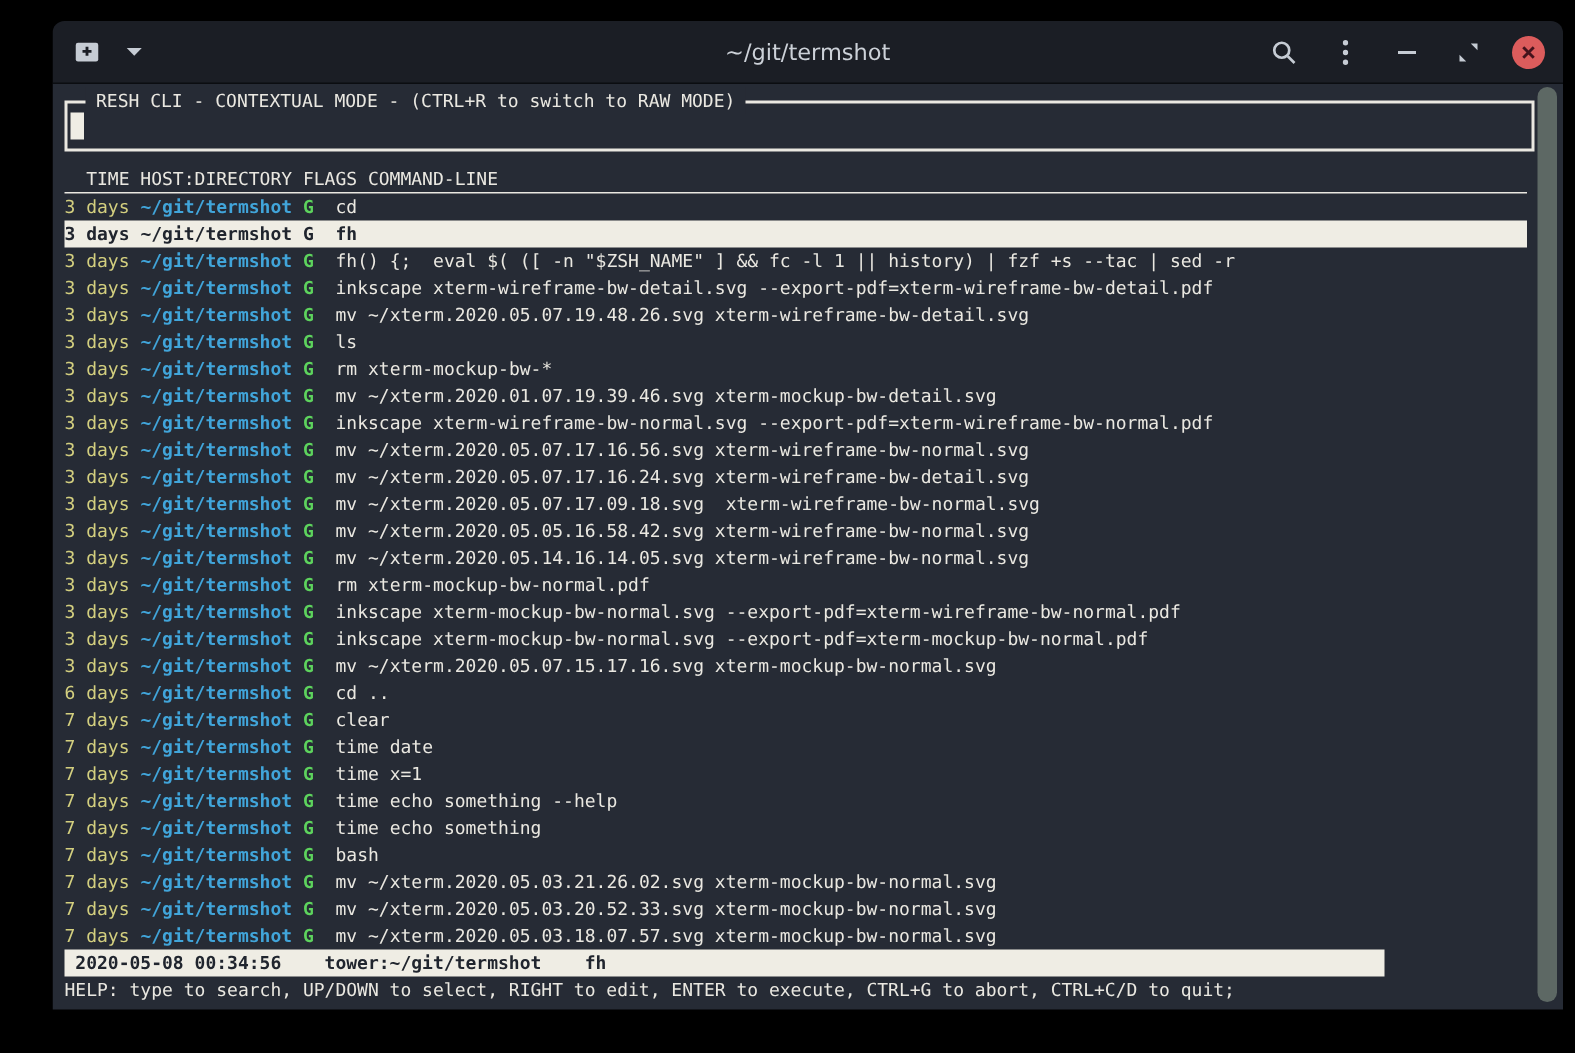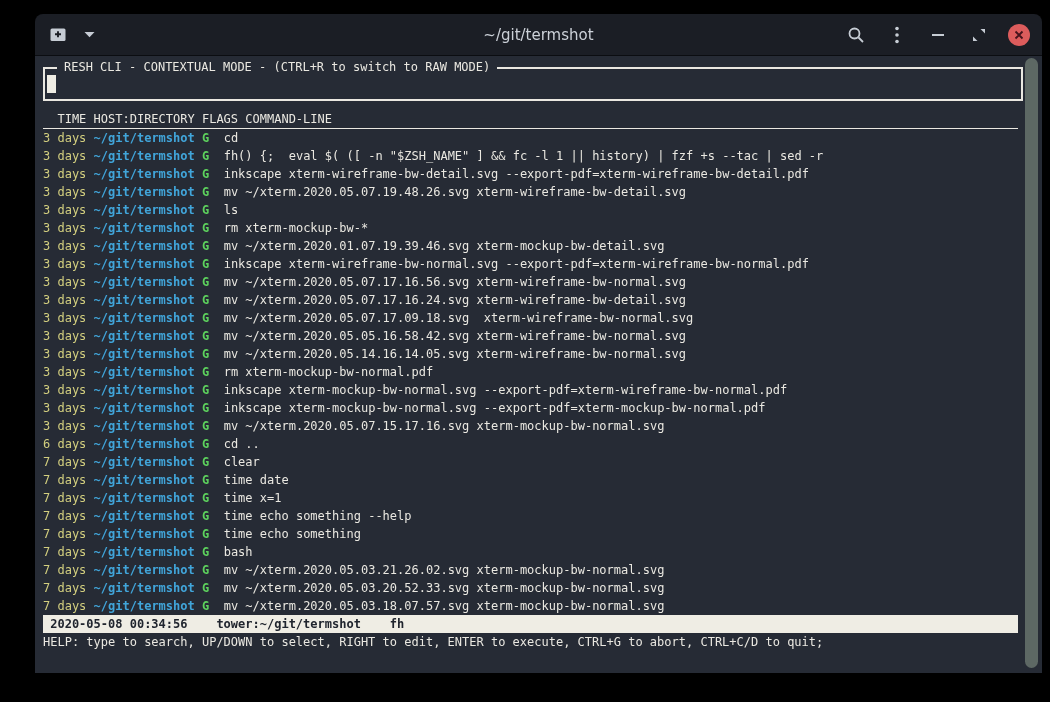--- a/index.html
+++ b/index.html
@@ -54,21 +54,21 @@
     border-bottom:1px solid var(--terminal-fg);
   }
   .rows { width:975px; }
   .row { white-space:pre; height:18px; overflow:hidden; }
   .row .t { color:var(--accent-yellow); }
   .row .h { color:var(--accent-blue); font-weight:bold; }
   .row .f { color:var(--accent-green); font-weight:bold; }
   .row.selected { background:var(--select-bg); width:975px; }
   .row.selected span { color:var(--select-fg); font-weight:bold; }
   .statusbar {
-    width:975px; height:18px; background:var(--select-bg); color:var(--select-fg);
+    width:880px; height:18px; background:var(--select-bg); color:var(--select-fg);
     font-weight:bold; white-space:pre; overflow:hidden;
   }
   .helpline { height:18px; white-space:pre; overflow:hidden; }
   .scrollbar {
     position:absolute; right:4px; top:2px; width:13px; height:610px;
     background:var(--scrollbar); border-radius:7px;
   }
 </style>
 </head>
 <body>
@@ -130,20 +130,21 @@
 
       <div class="search-box">
         <span class="legend">RESH CLI - CONTEXTUAL MODE - (CTRL+R to switch to RAW MODE)</span>
         <span class="cursor"></span>
       </div>
 
       <div class="thead">  TIME HOST:DIRECTORY FLAGS COMMAND-LINE</div>
 
       <div class="rows">
           <div class="row"><span class="t">3 days</span><span> </span><span class="h">~/git/termshot</span><span> </span><span class="f">G</span><span>  </span><span class="c">cd</span></div>
+          <div class="row selected"><span class="t">3 days</span><span> </span><span class="h">~/git/termshot</span><span> </span><span class="f">G</span><span>  </span><span class="c">fh</span></div>
           <div class="row"><span class="t">3 days</span><span> </span><span class="h">~/git/termshot</span><span> </span><span class="f">G</span><span>  </span><span class="c">fh() {;  eval $( ([ -n "$ZSH_NAME" ] &amp;&amp; fc -l 1 || history) | fzf +s --tac | sed -r</span></div>
           <div class="row"><span class="t">3 days</span><span> </span><span class="h">~/git/termshot</span><span> </span><span class="f">G</span><span>  </span><span class="c">inkscape xterm-wireframe-bw-detail.svg --export-pdf=xterm-wireframe-bw-detail.pdf</span></div>
           <div class="row"><span class="t">3 days</span><span> </span><span class="h">~/git/termshot</span><span> </span><span class="f">G</span><span>  </span><span class="c">mv ~/xterm.2020.05.07.19.48.26.svg xterm-wireframe-bw-detail.svg</span></div>
           <div class="row"><span class="t">3 days</span><span> </span><span class="h">~/git/termshot</span><span> </span><span class="f">G</span><span>  </span><span class="c">ls</span></div>
           <div class="row"><span class="t">3 days</span><span> </span><span class="h">~/git/termshot</span><span> </span><span class="f">G</span><span>  </span><span class="c">rm xterm-mockup-bw-*</span></div>
           <div class="row"><span class="t">3 days</span><span> </span><span class="h">~/git/termshot</span><span> </span><span class="f">G</span><span>  </span><span class="c">mv ~/xterm.2020.01.07.19.39.46.svg xterm-mockup-bw-detail.svg</span></div>
           <div class="row"><span class="t">3 days</span><span> </span><span class="h">~/git/termshot</span><span> </span><span class="f">G</span><span>  </span><span class="c">inkscape xterm-wireframe-bw-normal.svg --export-pdf=xterm-wireframe-bw-normal.pdf</span></div>
           <div class="row"><span class="t">3 days</span><span> </span><span class="h">~/git/termshot</span><span> </span><span class="f">G</span><span>  </span><span class="c">mv ~/xterm.2020.05.07.17.16.56.svg xterm-wireframe-bw-normal.svg</span></div>
           <div class="row"><span class="t">3 days</span><span> </span><span class="h">~/git/termshot</span><span> </span><span class="f">G</span><span>  </span><span class="c">mv ~/xterm.2020.05.07.17.16.24.svg xterm-wireframe-bw-detail.svg</span></div>
           <div class="row"><span class="t">3 days</span><span> </span><span class="h">~/git/termshot</span><span> </span><span class="f">G</span><span>  </span><span class="c">mv ~/xterm.2020.05.07.17.09.18.svg  xterm-wireframe-bw-normal.svg</span></div>

